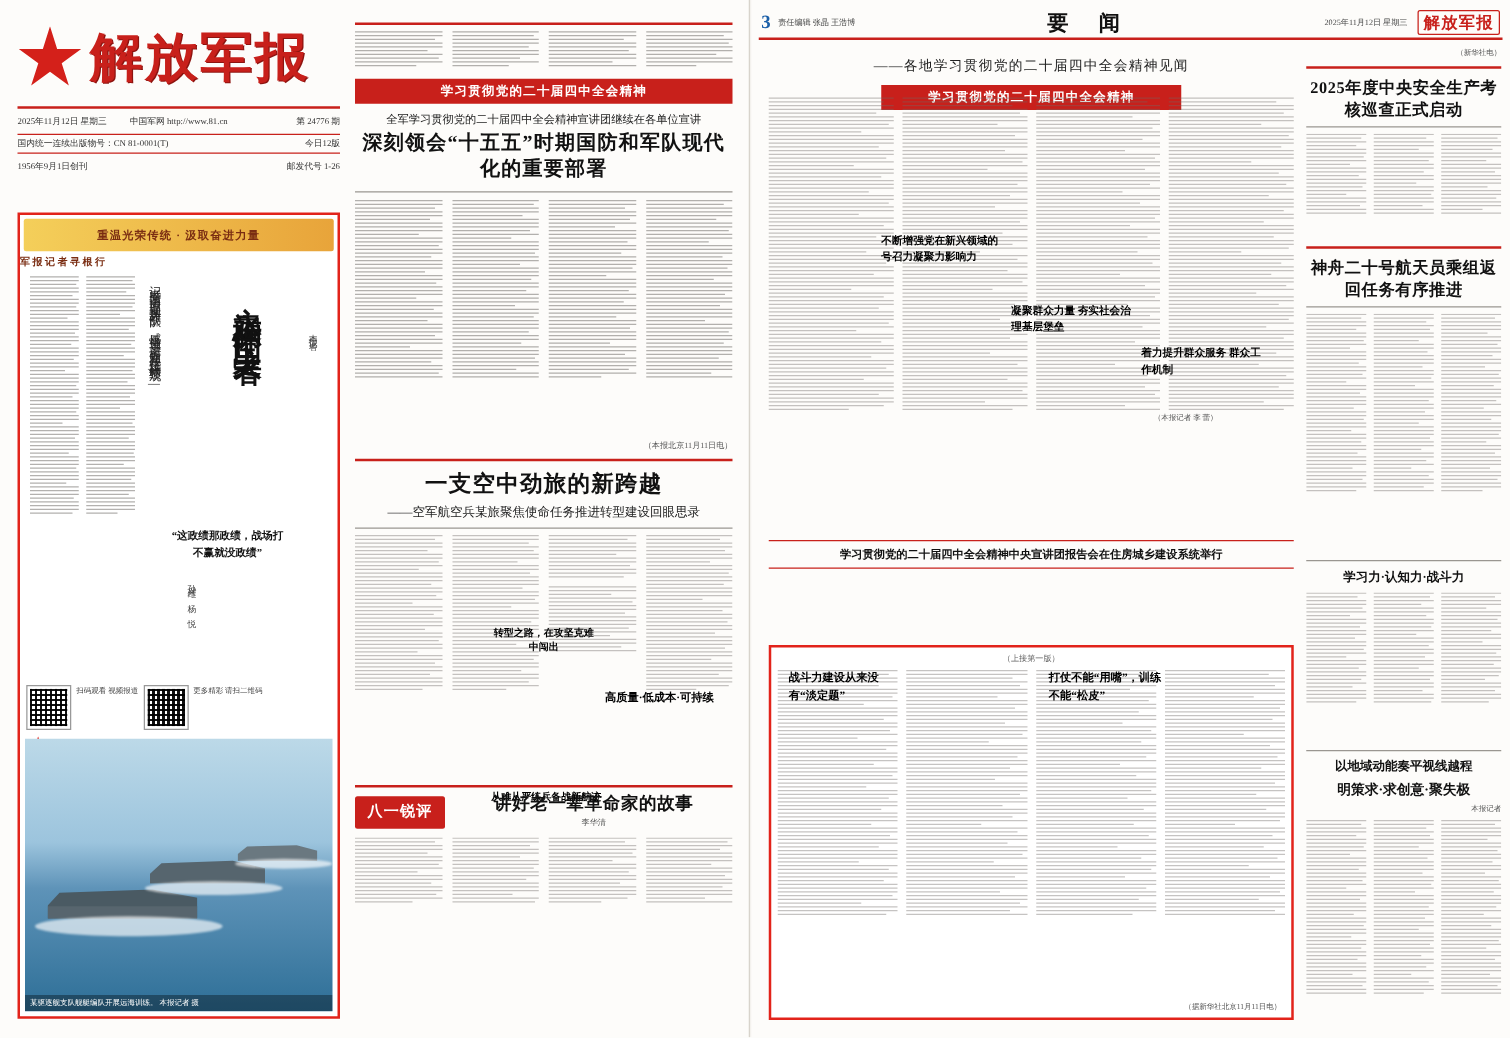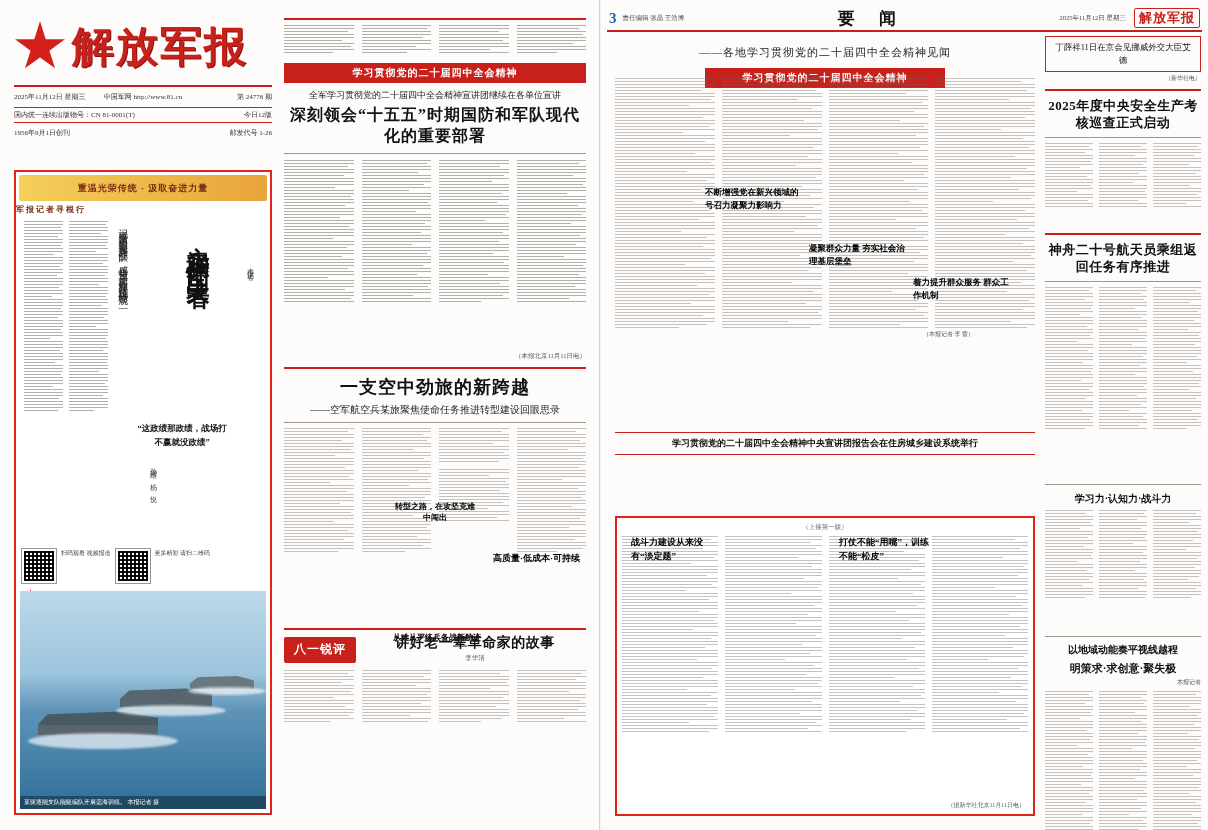--- a/index.html
+++ b/index.html
@@ -924,21 +924,21 @@
           <i style="width:100%"></i>
             <i style="width:84%"></i>
             <i style="width:100%"></i>
             <i style="width:100%"></i>
             <i style="width:96%"></i>
             <i style="width:58%"></i>
         </span>
       </div>
 
       <div style="position:absolute; left:108px; top:489px; width:86px; font-size:8px; font-weight:bold; text-align:center;">转型之路，在攻坚克难中闯出</div>
-      <div style="position:absolute; left:200px; top:540px; width:96px; font-size:9px; font-weight:bold; text-align:right;">高质量·低成本·可持续</div>
+      <div style="position:absolute; left:200px; top:540px; width:96px; font-size:9px; font-weight:bold; text-align:left;">高质量·低成本·可持续</div>
       <div style="position:absolute; left:108px; top:620px; width:90px; font-size:8px; font-weight:bold; text-align:center;">从难从严练兵备战新航迹</div>
     </div>
 
     <div class="col" style="left:284px; top:628px; width:302px; border-top:2px solid #c8201b; padding-top:4px;">
       <div style="display:flex; align-items:center; gap:8px;">
         <div class="pingpinglogo">八一锐评</div>
         <div style="flex:1; text-align:center;">
           <div class="sm-title" style="font-size:14px;">讲好老一辈革命家的故事</div>
           <div class="byline">李华清</div>
         </div>
@@ -1678,21 +1678,20 @@
             <i style="width:92%"></i>
             <i style="width:100%"></i>
         </span>
       </div>
       <div style="position:absolute; left:14px; top:18px; width:84px; font-size:9px; font-weight:bold; line-height:1.5;">战斗力建设从来没有“淡定题”</div>
       <div style="position:absolute; left:222px; top:18px; width:92px; font-size:9px; font-weight:bold; line-height:1.5;">打仗不能“用嘴”，训练不能“松皮”</div>
       <div style="position:absolute; right:8px; bottom:4px; font-size:6px; color:#555;">（据新华社北京11月11日电）</div>
     </div>
 
     <div class="col" style="left:444px; top:36px; width:156px;">
-      <div class="boxed-title">丁薛祥11日在京会见挪威外交大臣艾德</div>
       <div style="text-align:right; font-size:6px; color:#555; margin-top:2px;">（新华社电）</div>
       <div class="rule-red" style="margin:6px 0;"></div>
 
       <div class="rp-sec-title" style="text-align:center;">2025年度中央安全生产考核巡查正式启动</div>
       <div class="rule-thin" style="margin:5px 0;"></div>
       <div style="display:flex; gap:6px; height:84px; overflow:hidden;">
         <span class="lines dense pale" style="flex:1">
           <i style="width:100%"></i>
             <i style="width:92%"></i>
             <i style="width:100%"></i>

